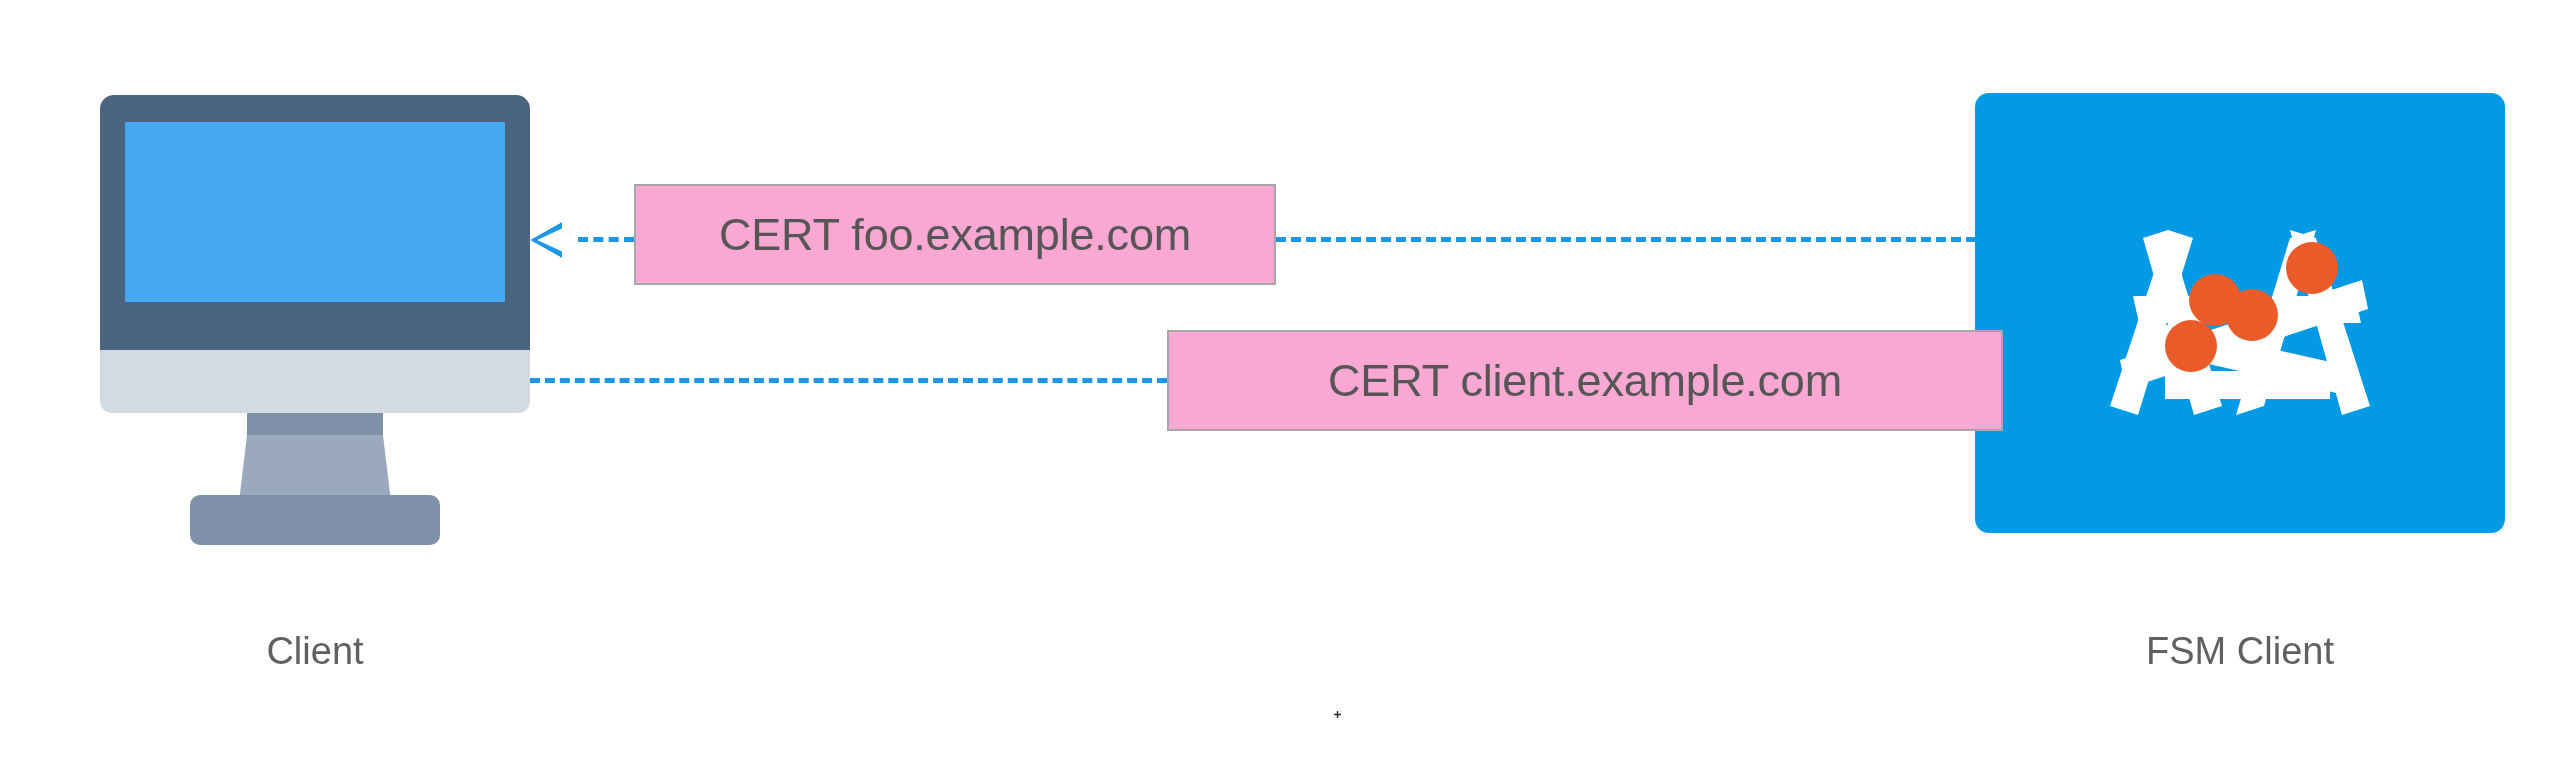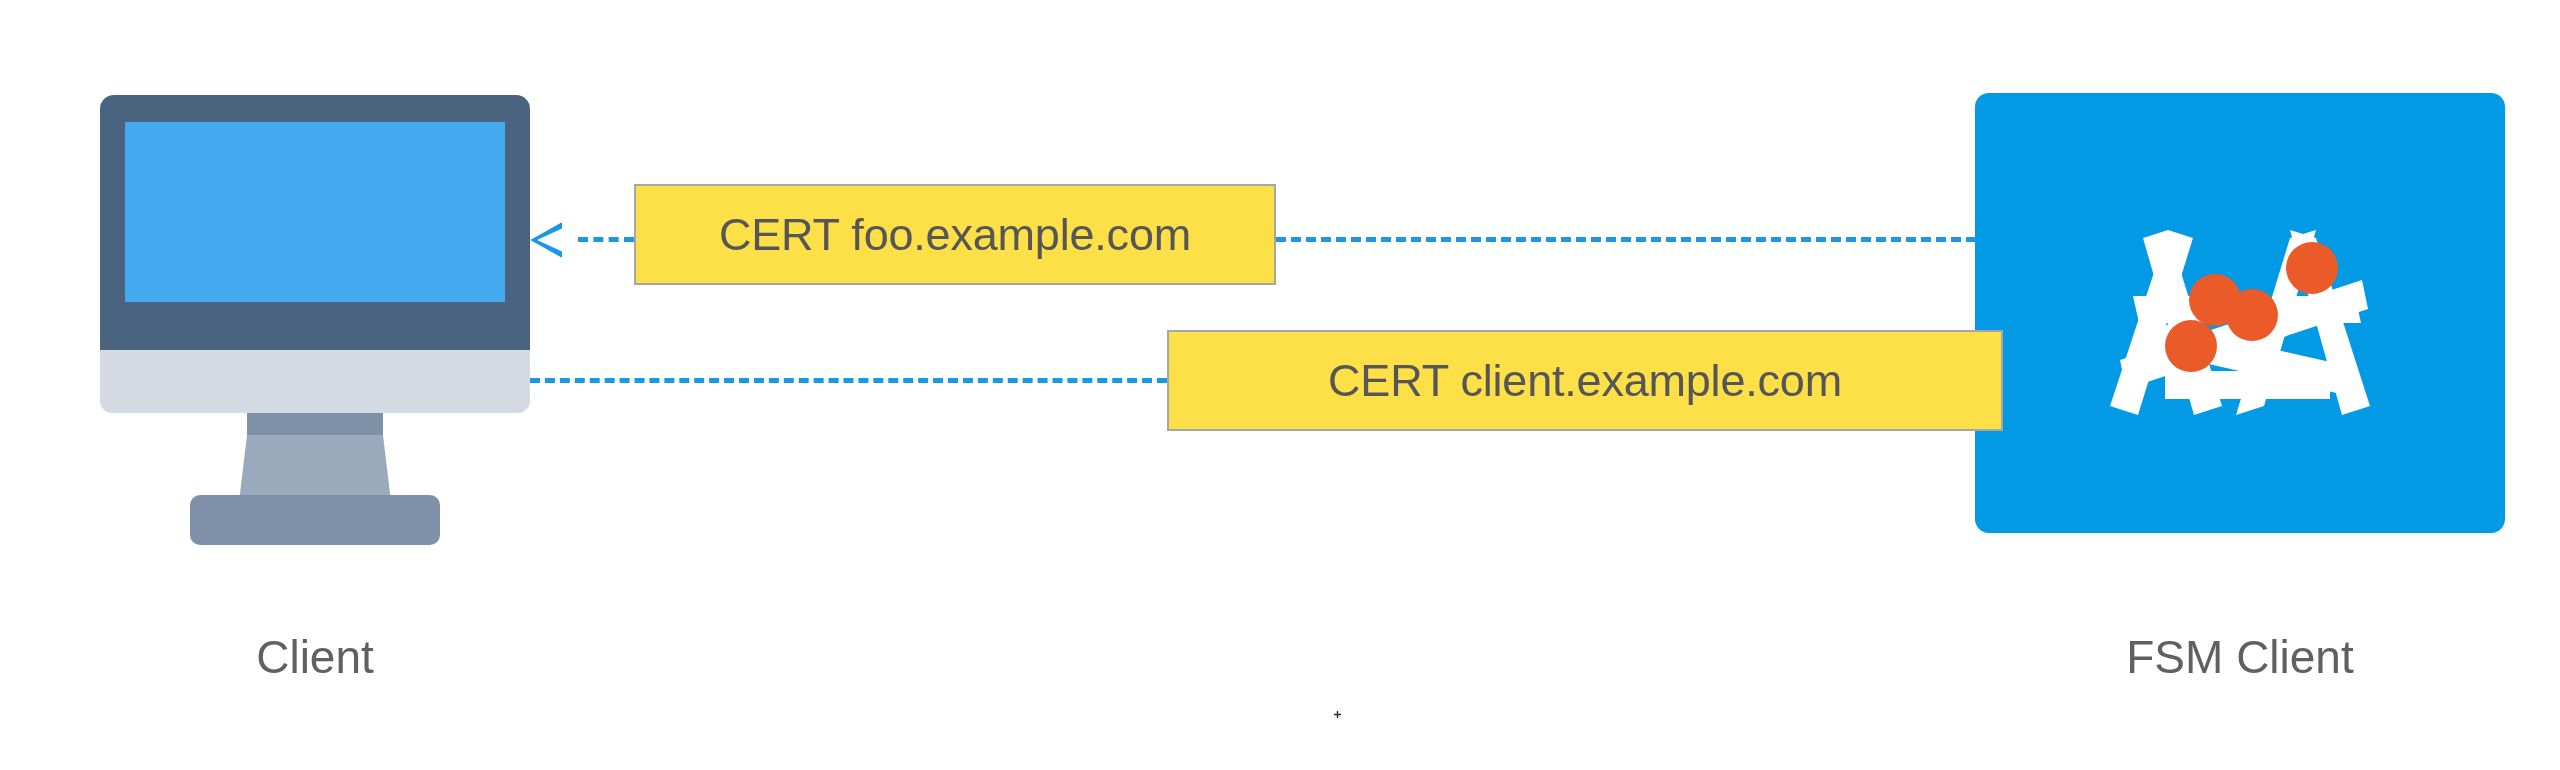--- a/index.html
+++ b/index.html
@@ -124,21 +124,21 @@
     border-top: 18px solid transparent;
     border-bottom: 18px solid transparent;
     border-left: 32px solid #1c96e8;
     clip-path: polygon(100% 50%, 0 0, 0 18%, 78% 50%, 0 82%, 0 100%);
   }
 
   
   .label-box {
     position: absolute;
     box-sizing: border-box;
-    background: #fde047;
+    background: #f9a8d4;
     border: 2px solid #a6a6a6;
     display: flex;
     align-items: center;
     justify-content: center;
     color: #565656;
     font-size: 45px;
     letter-spacing: -0.2px;
     white-space: nowrap;
   }
   #cert-label-1 {
@@ -151,21 +151,21 @@
     left: 1167px;
     top: 330px;
     width: 836px;
     height: 101px;
   }
 
   
   .node-caption {
     position: absolute;
     color: #606060;
-    font-size: 46px;
+    font-size: 38px;
     white-space: nowrap;
     text-align: center;
   }
   #client-caption {
     left: 100px;
     top: 630px;
     width: 430px;
   }
   #gateway-caption {
     left: 1975px;

